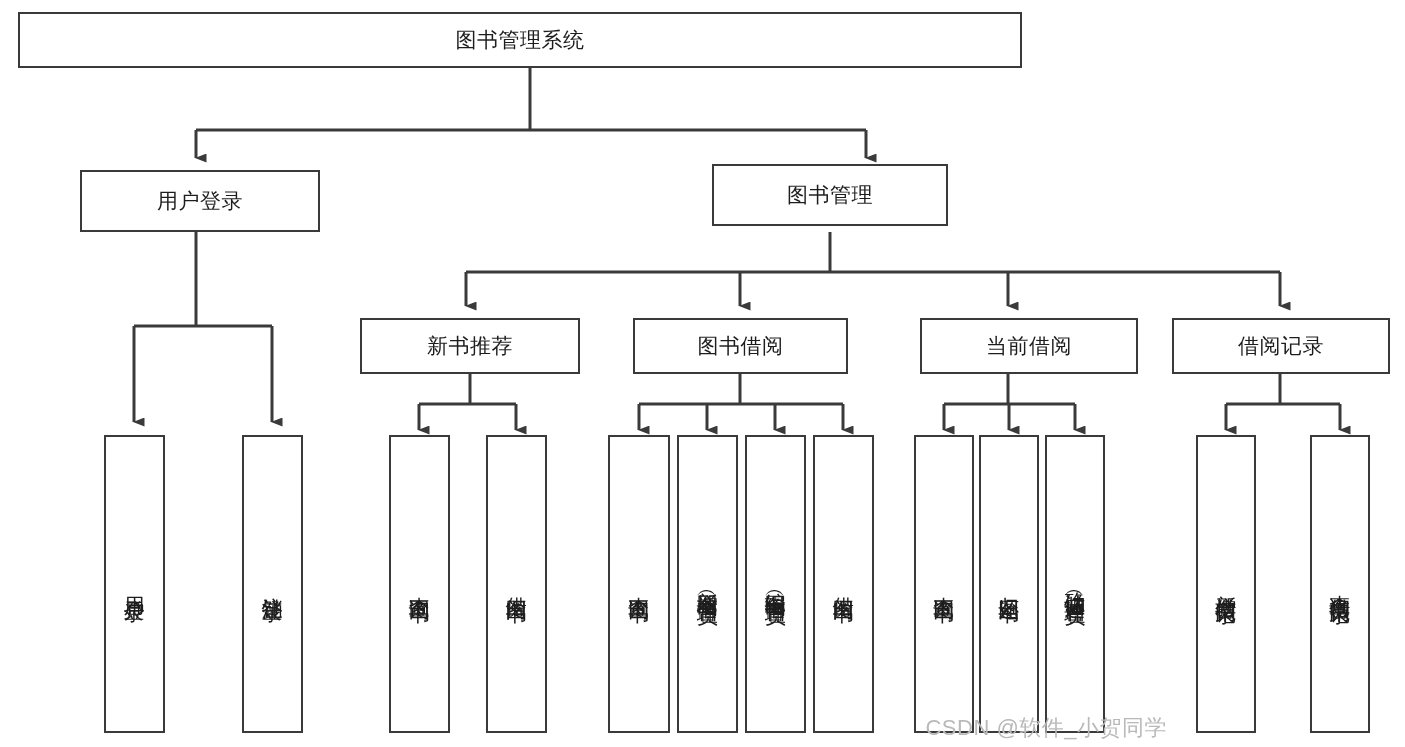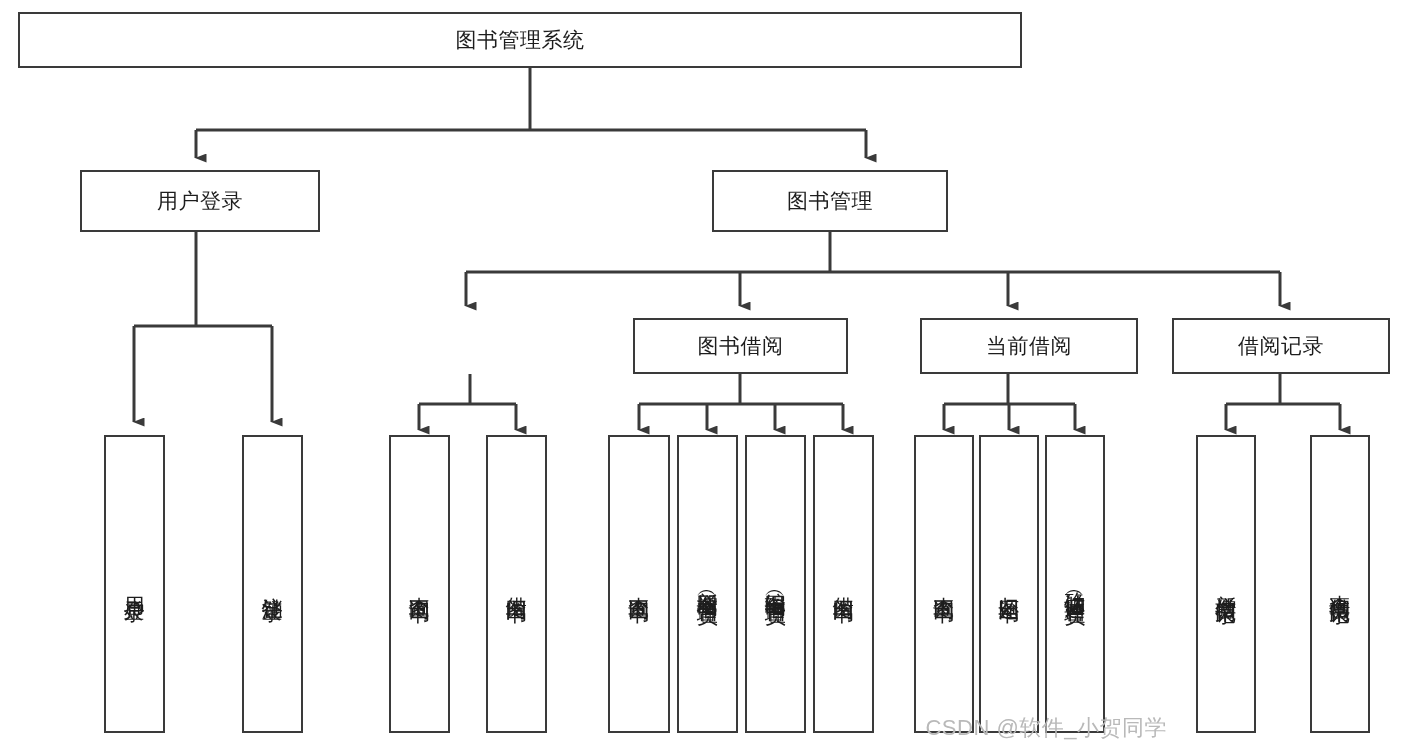--- a/index.html
+++ b/index.html
@@ -125,24 +125,27 @@
     </g>
   </svg>
 
   <div class="node" style="left:18px; top:12px; width:1004px; height:56px;">
     <span class="label">图书管理系统</span>
   </div>
 
   <div class="node" style="left:80px; top:170px; width:240px; height:62px;">
     <span class="label">用户登录</span>
   </div>
-  <div class="node" style="left:712px; top:170px; width:236px; height:62px;">
+  <div class="node" style="left:712px; top:164px; width:236px; height:62px;">
     <span class="label">图书管理</span>
   </div>
 
+  <div class="node" style="left:360px; top:318px; width:220px; height:56px;">
+    <span class="label">新书推荐</span>
+  </div>
   <div class="node" style="left:633px; top:318px; width:215px; height:56px;">
     <span class="label">图书借阅</span>
   </div>
   <div class="node" style="left:900px; top:318px; width:218px; height:56px;margin-left:20px;">
     <span class="label">当前借阅</span>
   </div>
   <div class="node" style="left:1172px; top:318px; width:218px; height:56px;">
     <span class="label">借阅记录</span>
   </div>
 

